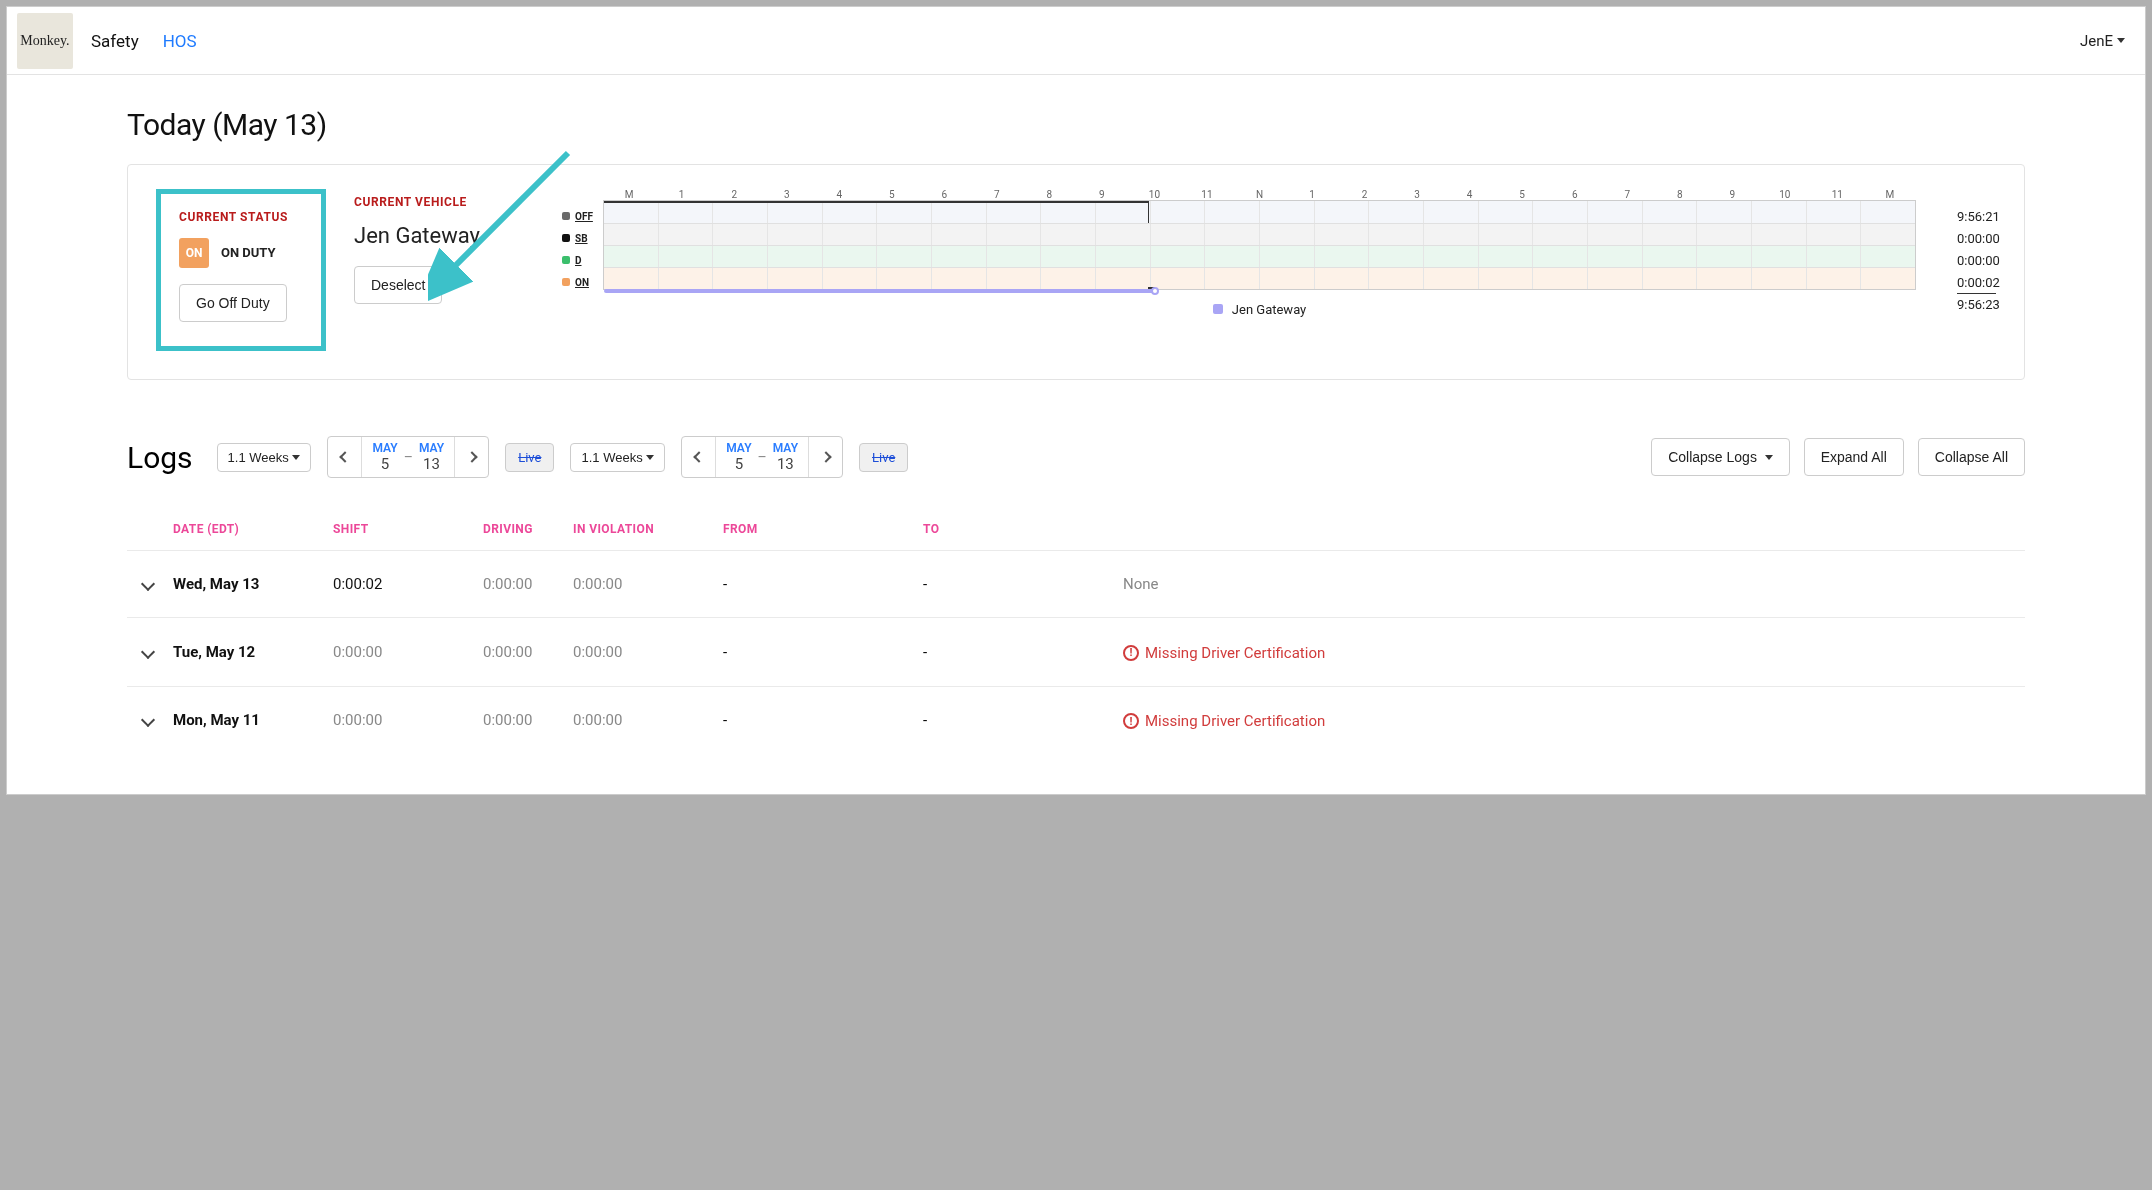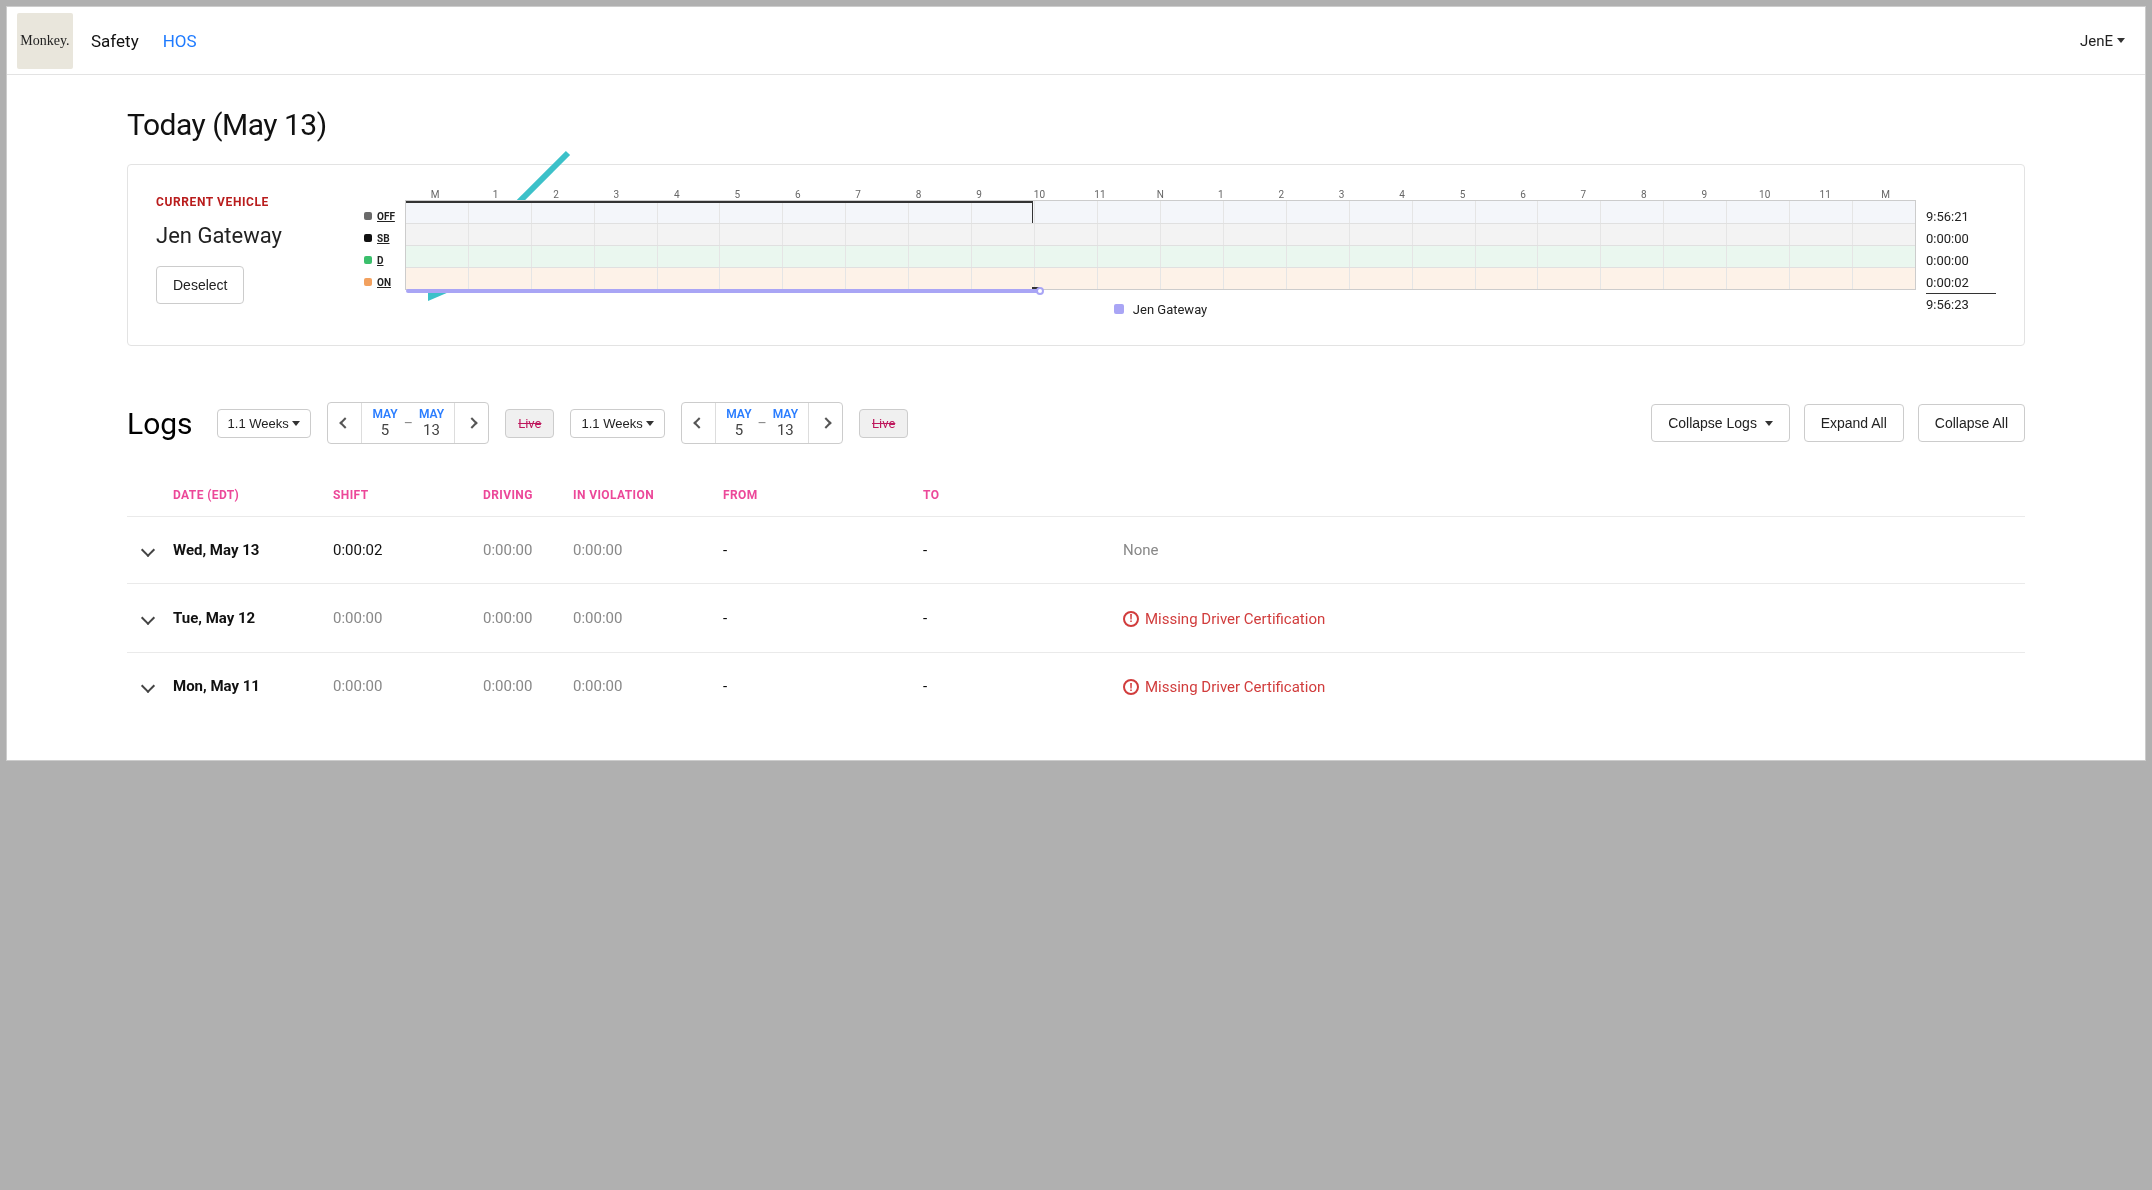--- a/index.html
+++ b/index.html
@@ -165,21 +165,21 @@
     margin-top: 12px;
     text-align: center;
     font-size: 13px;
     color: #222;
   }
   .legend-sq {
     width: 10px; height: 10px; background: #a9a5f5;
     display: inline-block; margin-right: 6px; border-radius: 2px;
   }
   .side-times { font-size: 13px; color: #222; width: 70px; }
-  .side-times div { height: 22px; display: flex; align-items: center; }
+  .side-times div { height: 22px; display: flex; align-items: center; margin-left: 31px; }
   .side-times .total { border-top: 1px solid #333; }
   .logs-section { margin-top: 56px; }
   .logs-header { display: flex; align-items: center; gap: 16px; flex-wrap: wrap;}
   .logs-title { font-size: 30px; font-weight: 400; margin-right: 8px;}
   .date-range-box {
     border: 1px solid #ccc;
     border-radius: 4px;
     display: flex;
     align-items: stretch;
     overflow: hidden;
@@ -194,21 +194,21 @@
   .range-btn:last-child { border-left: 1px solid #ddd;}
   .range-mid { display: flex; align-items: center; padding: 4px 10px; gap: 6px;}
   .range-col { text-align: center; }
   .range-mon { font-size: 12px; color: #2a7dff; font-weight: 600;}
   .range-day { font-size: 15px; color: #444;}
   .range-dash { color: #888; font-size: 14px;}
   .live-off {
     border: 1px solid #ccc;
     border-radius: 4px;
     padding: 6px 12px;
-    color: #be185d;
+    color: #1d4ed8;
     text-decoration: line-through;
     font-size: 13px;
     background: #f0f0f0;
   }
   .logs-actions { margin-left: auto; display: flex; gap: 14px;}
   .table { margin-top: 30px; }
   .thead { display: flex; padding: 14px 16px; font-size: 12px; font-weight: 700; letter-spacing: 0.4px; color: #ec4899;}
   .col-expand { width: 30px;}
   .col-date { width: 160px; }
   .col-shift { width: 120px; }
@@ -280,20 +280,30 @@
     <div class="card" style="position:relative;">
       <svg class="arrow-annot" width="160" height="200">
         <defs>
           <marker id="ah" markerWidth="10" markerHeight="10" refX="2" refY="4" orient="auto">
             <path d="M0,0 L0,8 L10,4 z" fill="#3cc1c9"></path>
           </marker>
         </defs>
         <line x1="140" y1="10" x2="20" y2="130" stroke="#3cc1c9" stroke-width="6" marker-end="url(#ah)"></line>
       </svg>
 
+      <div class="status-box">
+        <div class="section-label">CURRENT STATUS</div>
+        <div>
+          <span class="on-badge">ON</span>
+          <span class="status-text">ON DUTY</span>
+        </div>
+        <div class="status-btn-wrap">
+          <button class="btn">Go Off Duty</button>
+        </div>
+      </div>
 
       <div class="vehicle-box">
         <div class="section-label">CURRENT VEHICLE</div>
         <div class="vehicle-name">Jen Gateway</div>
         <button class="btn">Deselect</button>
       </div>
 
       <div class="timeline-wrap">
         <div class="row-labels">
           <div style="height:16px;"></div>

